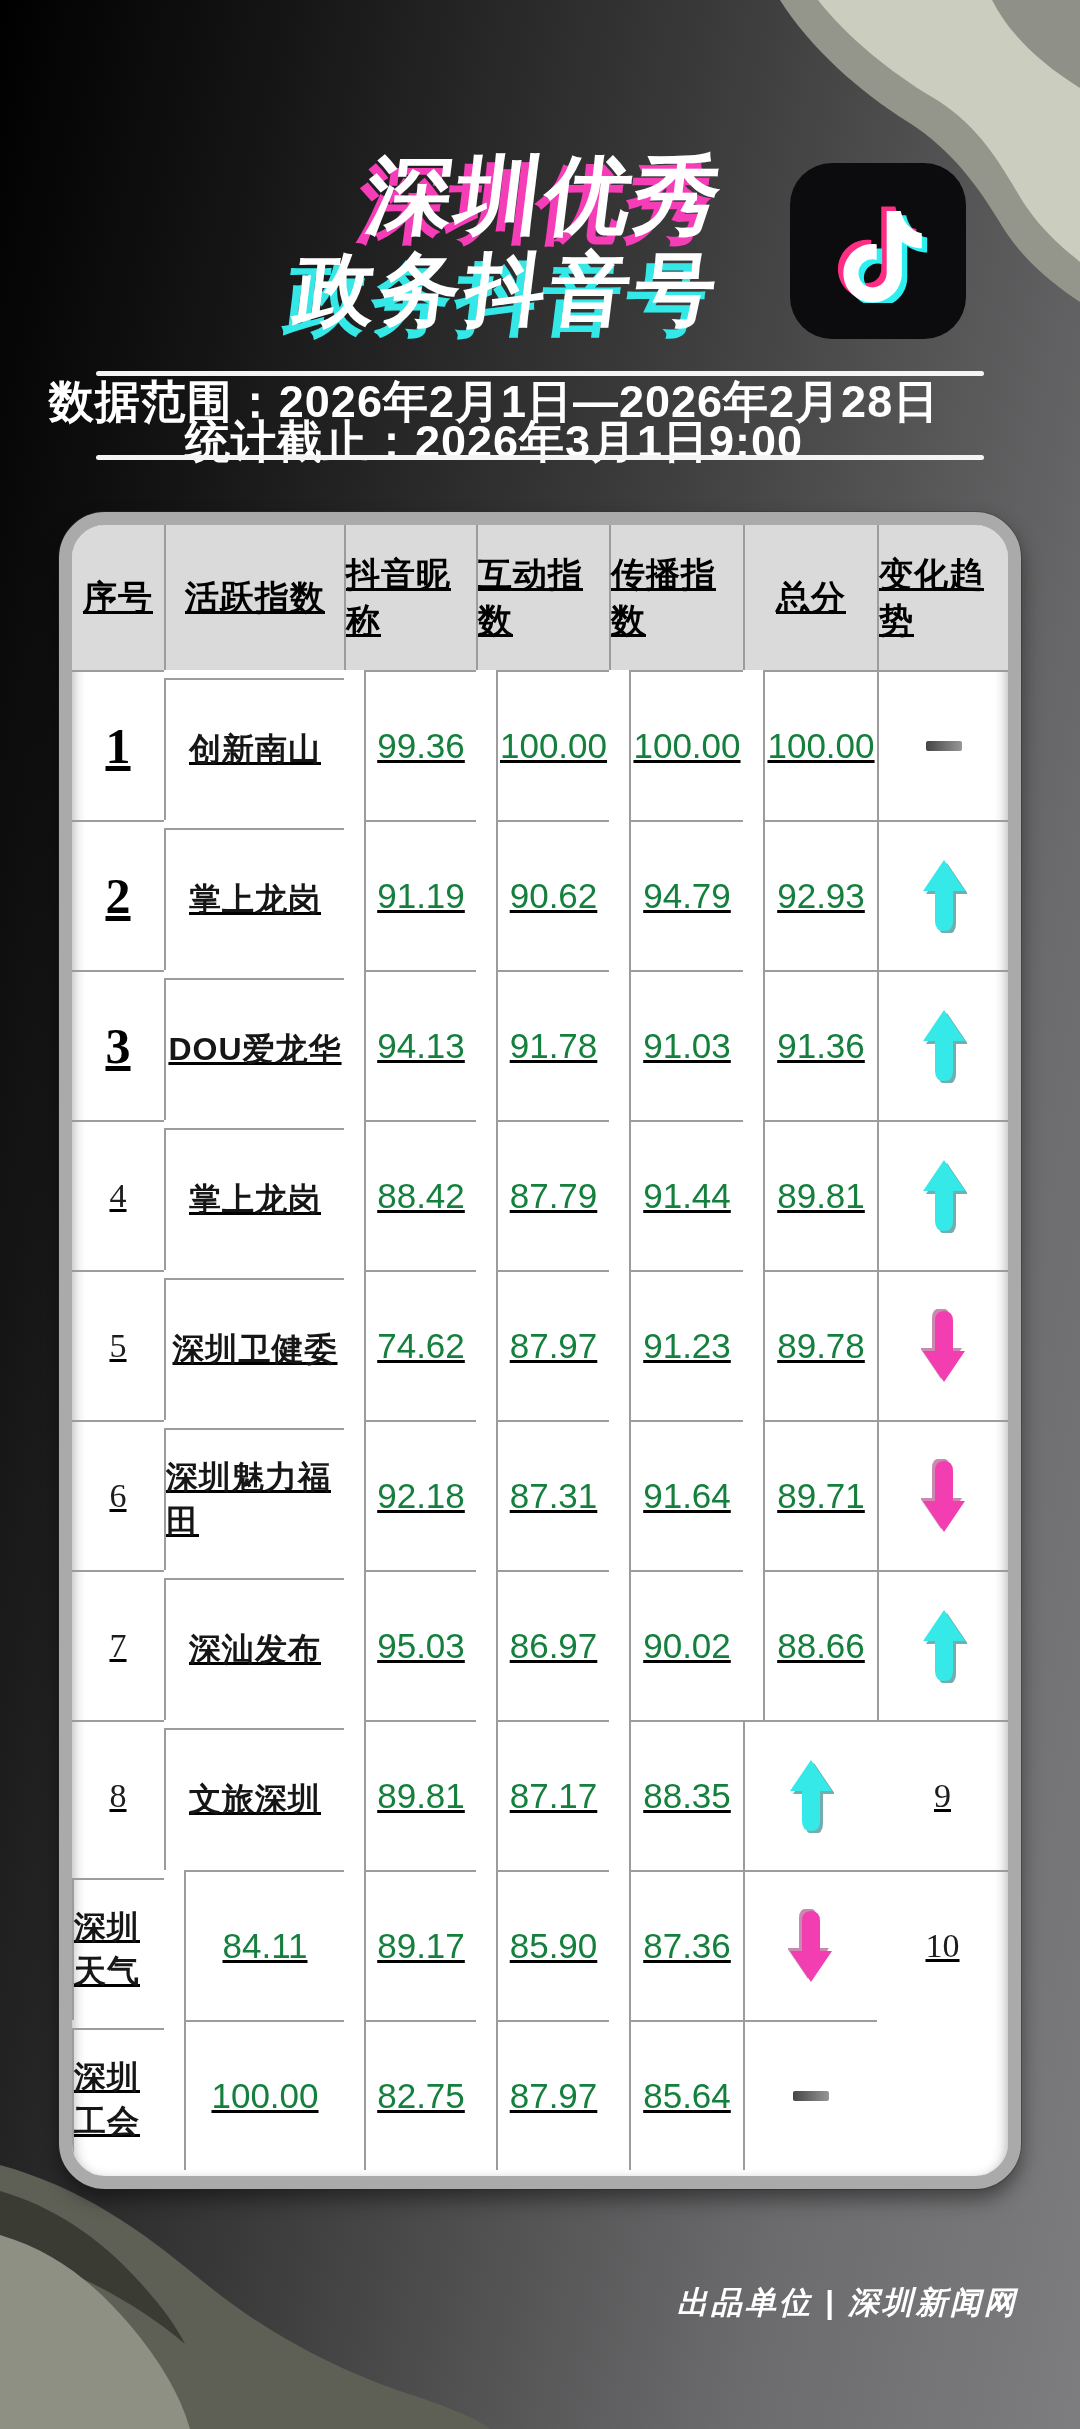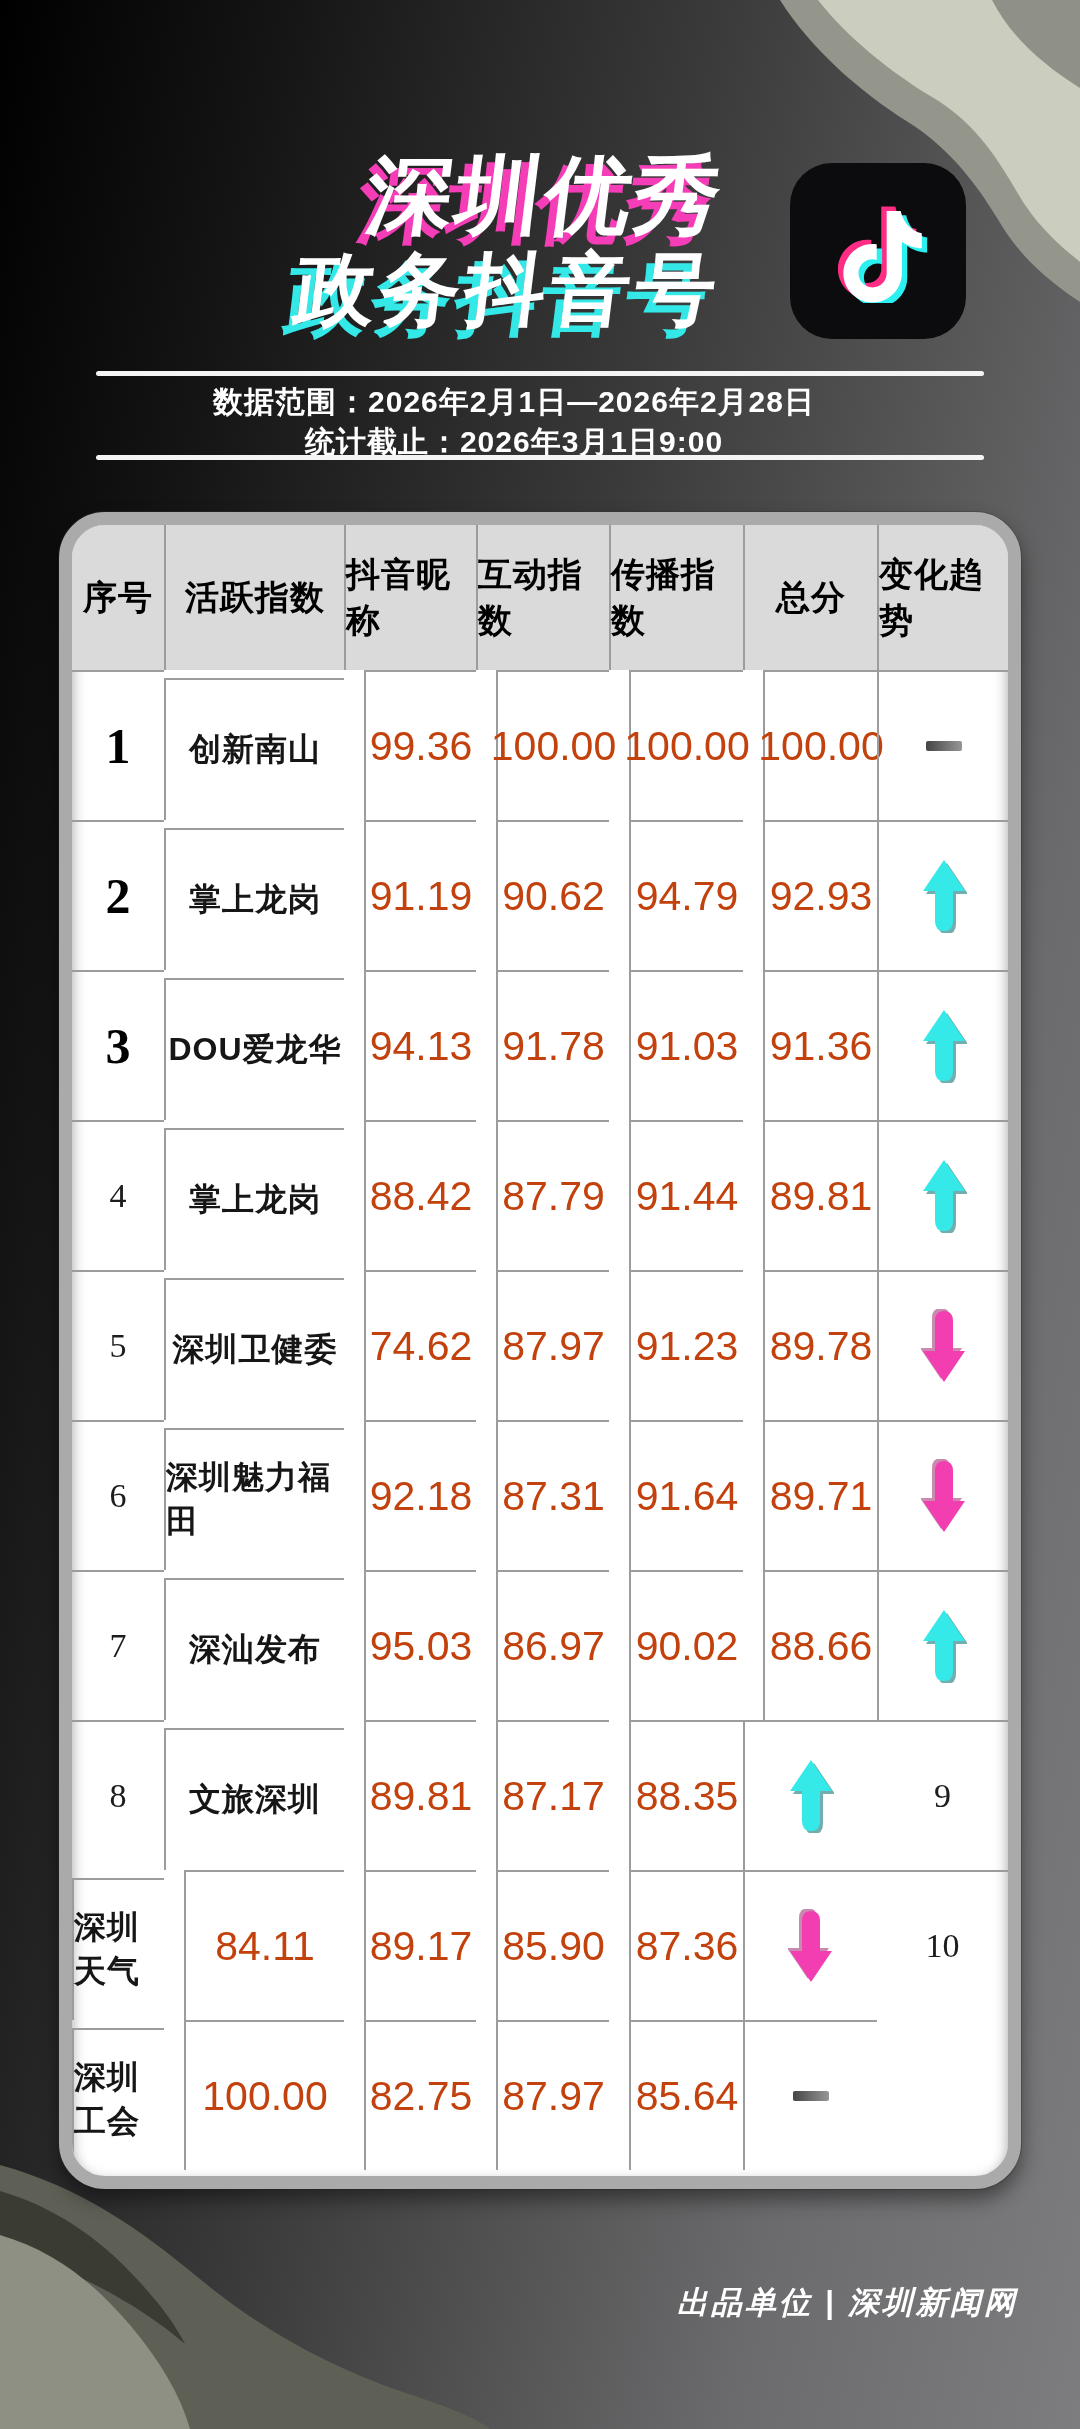--- a/index.html
+++ b/index.html
@@ -17,36 +17,36 @@
   .t2{position:relative;left:-26px;margin-top:8px;font-size:80px;letter-spacing:5px;line-height:1.05;
       text-shadow:-8px 10px 0 #35e8e8;}
 
   .tiktok{position:absolute;left:790px;top:163px;width:176px;height:176px;border-radius:42px;
           background:#0c0c0f;display:flex;align-items:center;justify-content:center;}
 
   .rule{position:absolute;left:96px;width:888px;height:5px;background:#f4f4f4;border-radius:3px;}
   .rule1{top:371px;}
   .rule2{top:455px;}
   .dates{position:absolute;left:0;top:382px;width:988px;text-align:center;color:#fff;
-         font-size:30px;font-weight:600;line-height:40px;letter-spacing:1px;margin-left:20px;}
+         font-size:45px;font-weight:600;line-height:40px;letter-spacing:1px;}
 
   .card{position:absolute;left:59px;top:512px;width:962px;height:1677px;box-sizing:border-box;
         background:#fff;border:13px solid #aaa;border-radius:46px;overflow:hidden;
         box-shadow:0 10px 20px rgba(0,0,0,.45),0 0 0 1px rgba(55,55,55,.35),inset 0 6px 14px rgba(0,0,0,.38);}
   .grid{display:grid;width:100%;height:100%;
         grid-template-columns:92px 180px 132px 133px 134px 134px 1fr;
-        grid-template-rows:145px repeat(10,150px);}
+        grid-template-rows:145px repeat(10,150px);text-decoration:underline;}
   .cell{display:flex;align-items:center;justify-content:center;border-left:2px solid #9c9c9c;}
   .cell.c0{border-left:none;}
   .cell.bt{border-top:2px solid #9c9c9c;}
   .th{background:#dadada;font-family:"Liberation Serif",serif;font-weight:700;font-size:34px;color:#000;letter-spacing:1px;}
   .rank{font-family:"Liberation Serif",serif;font-weight:400;font-size:34px;color:#1d1d1d;}
   .rank.top{font-weight:700;font-size:50px;color:#000;}
   .name{font-weight:600;font-size:32px;color:#161616;letter-spacing:1px;margin-top:8px;}
-  .num{font-size:41px;color:#c2410c;margin-left:20px;}
+  .num{font-size:35px;color:#15803d;margin-left:20px;}
   .dash{width:36px;height:10px;border-radius:2px;background:linear-gradient(90deg,#454545,#969696);}
 
   .footer{position:absolute;top:2282px;right:62px;color:#fff;font-style:italic;font-weight:700;
           font-size:31px;letter-spacing:3px;}
 </style>
 </head>
 <body>
 
 <div class="page">
 

